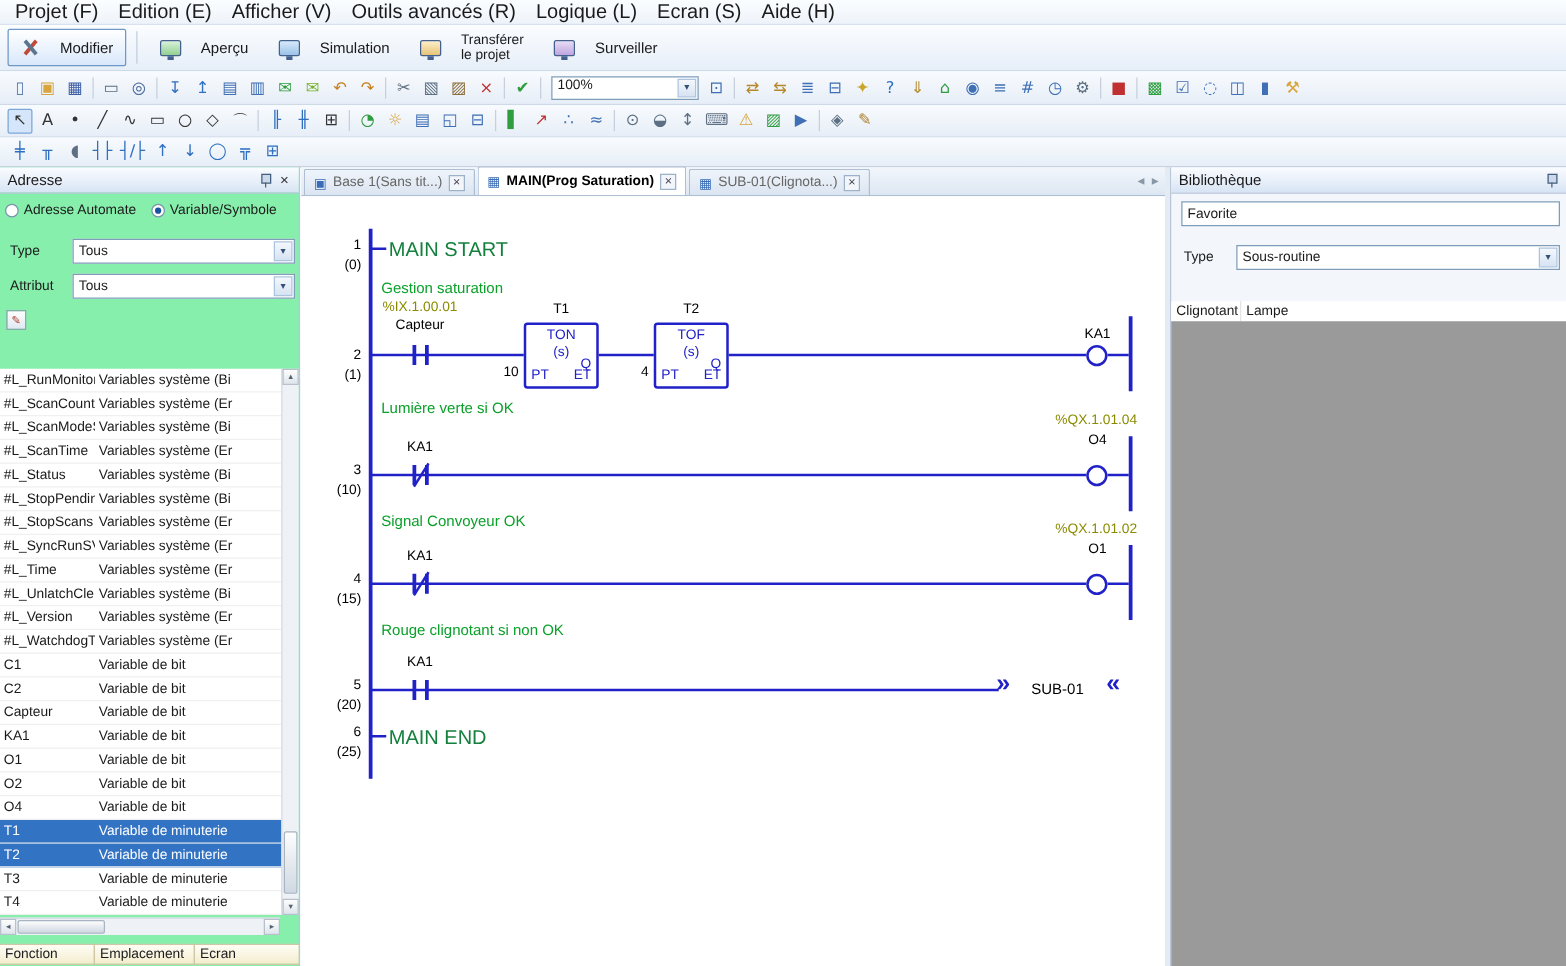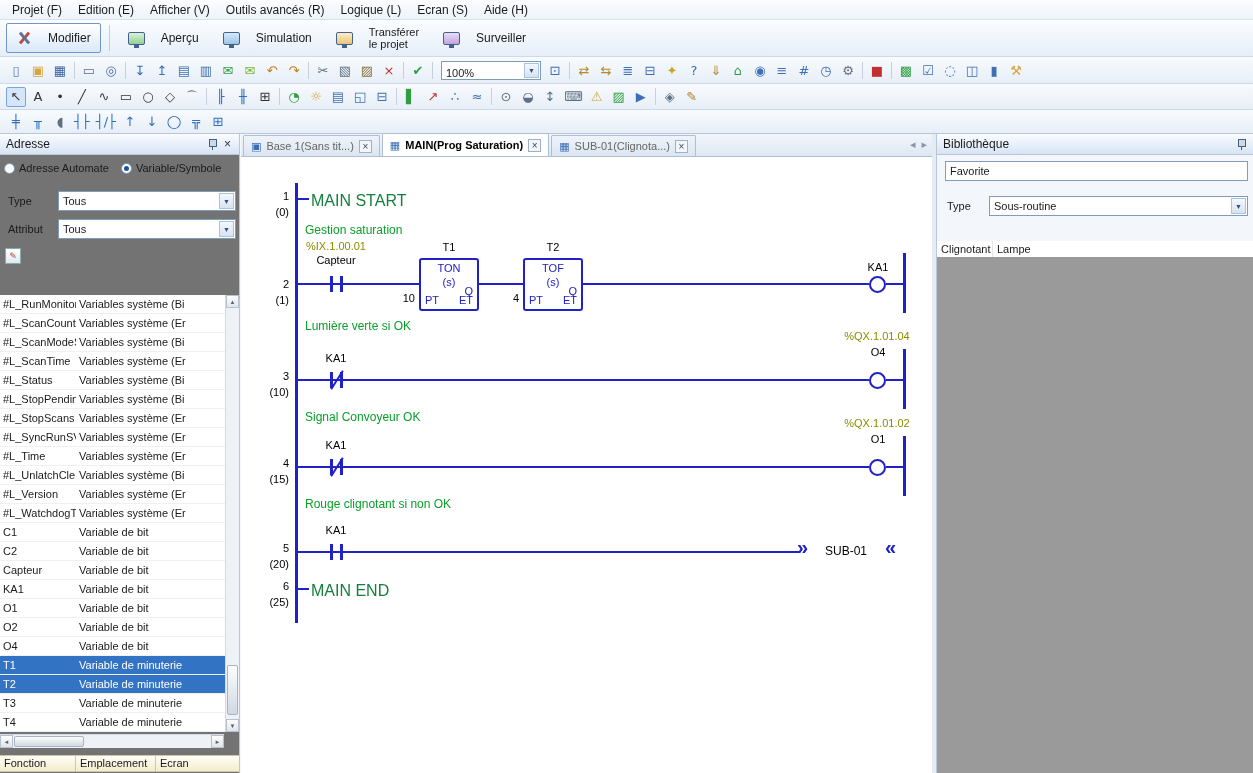--- a/index.html
+++ b/index.html
@@ -1,21 +1,21 @@
 <!DOCTYPE html>
 <html><head>
 <meta charset="utf-8">
 <style>
   * { margin:0; padding:0; box-sizing:border-box; }
   body { font-family:"Liberation Sans","DejaVu Sans",sans-serif; background:#fff; }
   #app { position:relative; width:1253px; height:773px; overflow:hidden; background:#f4f7fb; font-size:12px; color:#1a1a1a; }
 
   
   .menubar { position:absolute; left:0; top:0; width:1253px; height:20px; background:linear-gradient(#fbfdff,#eef3fa); border-bottom:1px solid #d8e1ee; display:flex; align-items:center; padding:0 4px; }
-  .menu-item { padding:1px 8px; font-size:12px; cursor:default;text-align:center; }
+  .menu-item { padding:1px 8px; font-size:16px; cursor:default;text-align:center; }
 
   
   .toolbar1 { position:absolute; left:0; top:20px; width:1253px; height:37px; background:linear-gradient(#fbfdff,#e6eef8); border-bottom:1px solid #cfdae8; display:flex; align-items:center; padding:0 6px; gap:4px; }
   .big-btn { display:flex; align-items:center; gap:16px; height:30px; padding:2px 9px; border:1px solid transparent; border-radius:2px; font-size:12px; }
   .big-btn.active { background:linear-gradient(#ffffff,#d9e8fb); border-color:#6f97c8; }
   .big-lbl2 { display:flex; flex-direction:column; line-height:12px; font-size:11px; }
   .tsep1 { width:1px; height:26px; background:#c2cddc; margin:0 4px; }
   .ic-tools { width:16px; height:16px; position:relative; }
   .ic-tools::before { content:""; position:absolute; left:7px; top:1px; width:3px; height:14px; background:#c04a3a; transform:rotate(40deg); }
   .ic-tools::after { content:""; position:absolute; left:7px; top:1px; width:3px; height:14px; background:#5d748f; transform:rotate(-40deg); }
@@ -26,25 +26,25 @@
   .mon.violet { background:linear-gradient(#e8dcf6,#bfa5e0); }
 
   
   .toolbar2 { position:absolute; left:0; top:57px; width:1253px; height:27px; background:linear-gradient(#f8fbfe,#e7eef7); border-bottom:1px solid #cfdae8; display:flex; align-items:center; padding:0 6px; }
   .toolbar3 { position:absolute; left:0; top:84px; width:1253px; height:26px; background:linear-gradient(#f8fbfe,#e7eef7); border-bottom:1px solid #cfdae8; display:flex; align-items:center; padding:0 6px; }
   .toolbar4 { position:absolute; left:0; top:110px; width:1253px; height:24px; background:linear-gradient(#f8fbfe,#e7eef7); border-bottom:1px solid #b9c6d8; display:flex; align-items:center; padding:0 6px; }
   .tgroup { display:flex; align-items:center; gap:2px; }
   .ti { min-width:20px; height:20px; display:flex; align-items:center; justify-content:center; font-size:13px; padding:0 1px; border:1px solid transparent; border-radius:2px; font-family:"DejaVu Sans",sans-serif; }
   .ti.sel { background:#d6e6fa; border-color:#7aa6d8; }
   .tsep { width:1px; height:17px; background:#c6cfdb; margin:0 4px; }
-  .zoom-combo { width:100px; height:19px; background:#fff; border:1px solid #7f9db9; display:flex; align-items:flex-end; padding:0 4px; font-size:11px; position:relative; margin:0 4px; }
+  .zoom-combo { width:118px; height:19px; background:#fff; border:1px solid #7f9db9; display:flex; align-items:flex-start; padding:0 4px; font-size:11px; position:relative; margin:0 4px; }
   .combo-arr { position:absolute; right:1px; top:1px; bottom:1px; width:15px; background:linear-gradient(#f4f8fd,#d7e3f2); border:1px solid #aac3de; display:flex; align-items:center; justify-content:center; font-size:7px; color:#35507a; }
 
   
-  .left-panel { position:absolute; left:0; top:134px; width:240px; height:639px; background:#737373; border-right:1px solid #b9c6d8; }
+  .left-panel { position:absolute; left:0; top:134px; width:240px; height:639px; background:#86efac; border-right:1px solid #b9c6d8; }
   .right-panel { position:absolute; left:936px; top:134px; width:317px; height:639px; background:#f3f7fc; border-left:1px solid #b9c6d8; }
   .splitter { position:absolute; left:932px; top:134px; width:4px; height:639px; background:#e4ebf4; }
   .panel-title { position:absolute; left:0; top:0; right:0; height:21px; background:linear-gradient(#fafcff,#d7e4f4); border-bottom:1px solid #b5c6da; display:flex; align-items:center; padding:0 6px; font-size:12px; }
   .pt-icons { margin-left:auto; display:flex; align-items:center; gap:4px; }
   .pin { width:11px; height:12px; position:relative; display:inline-block; }
   .pin::before { content:""; position:absolute; left:2px; top:1px; width:6px; height:6px; border:1px solid #45607e; background:#cdd9ea; }
   .pin::after { content:""; position:absolute; left:5px; top:8px; width:1px; height:4px; background:#45607e; }
   .x-btn { font-size:12px; line-height:12px; color:#333; padding:0 2px; }
 
   .radio-row { position:absolute; left:4px; top:25px; right:2px; height:18px; display:flex; align-items:center; gap:4px; font-size:11px; }

